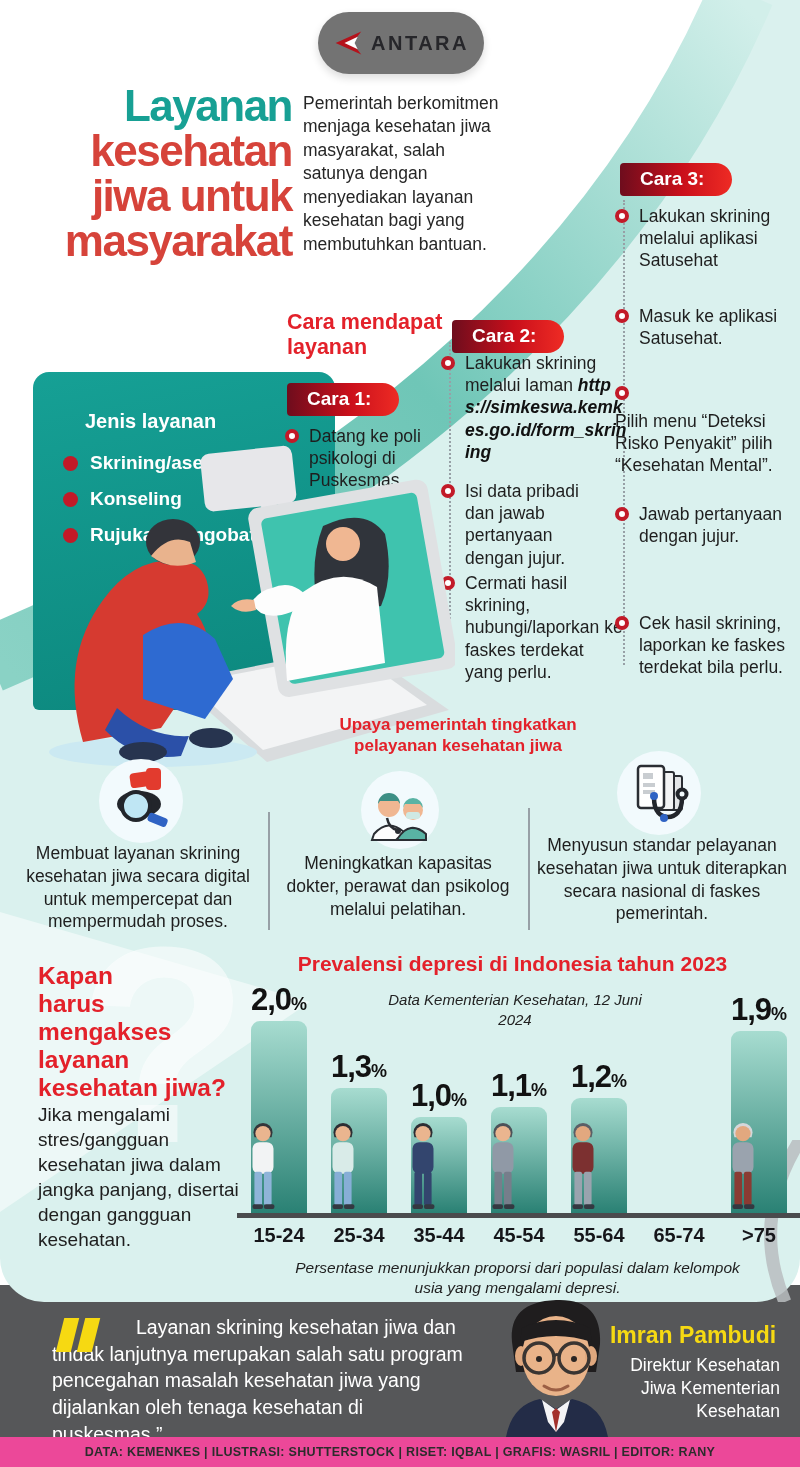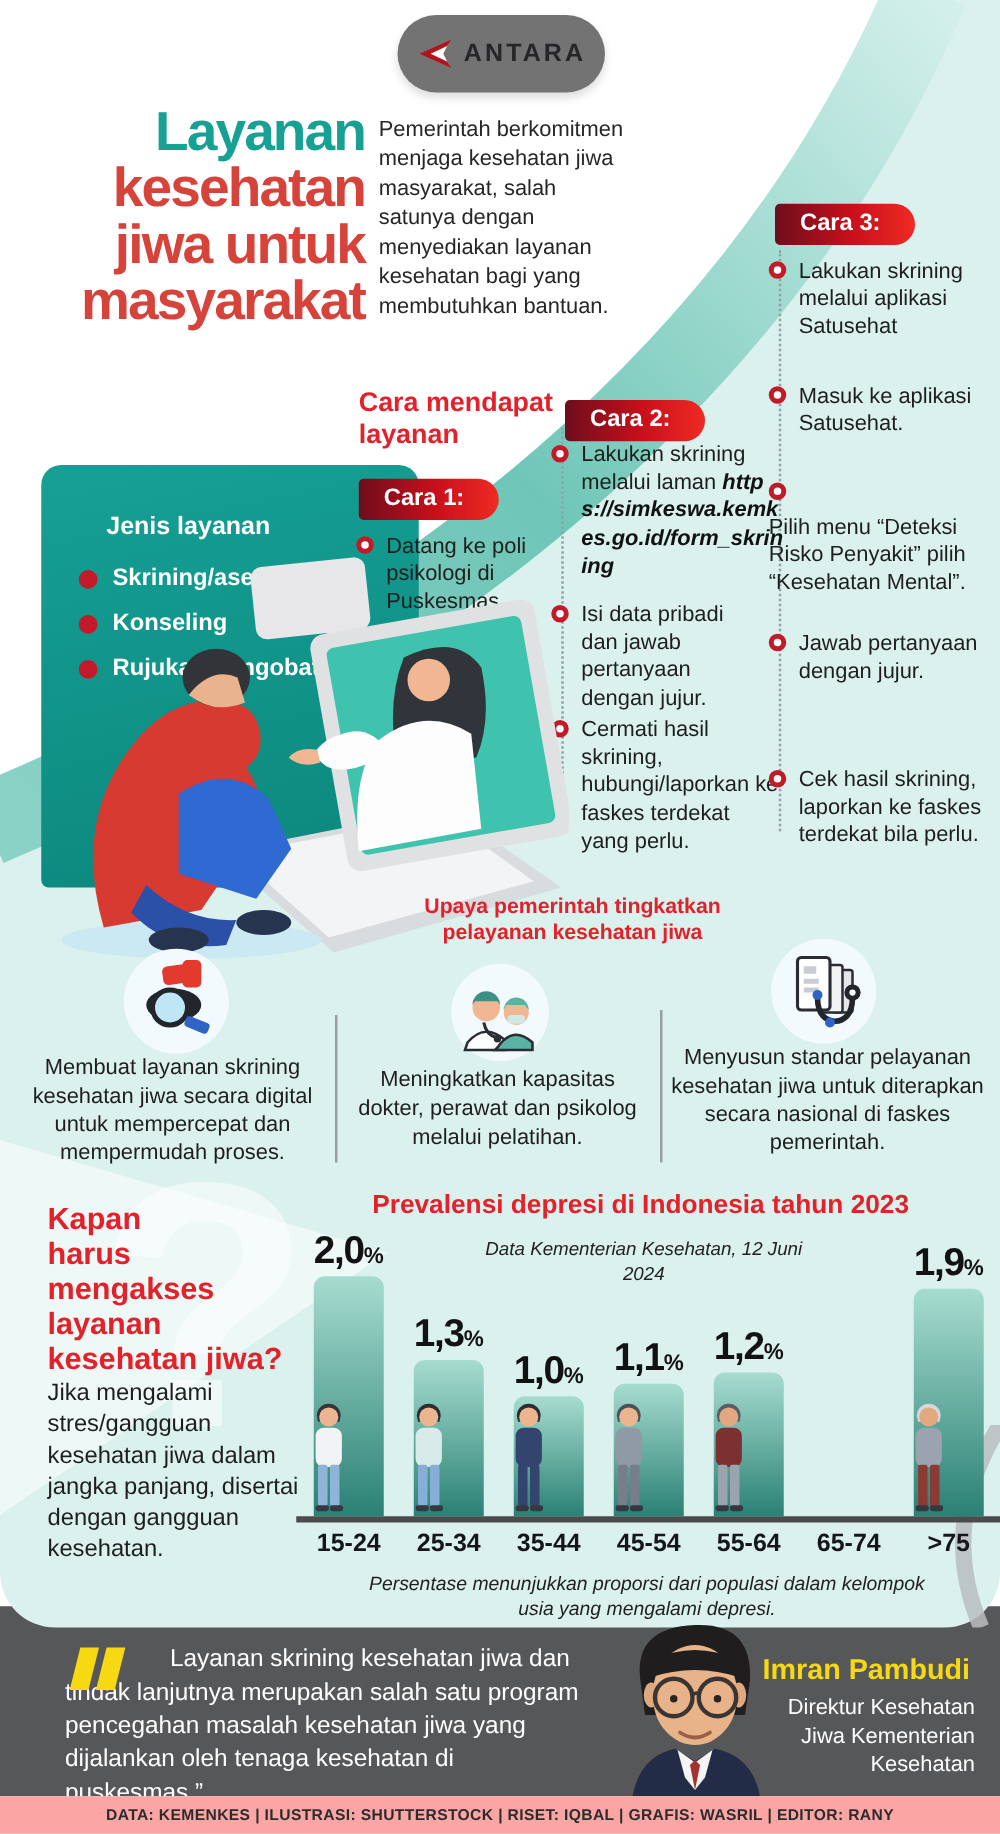--- a/index.html
+++ b/index.html
@@ -4,21 +4,21 @@
 <style>
   * { margin:0; padding:0; box-sizing:border-box; }
   body { font-family:"Liberation Sans", sans-serif; background:#888; }
   .page { position:relative; width:800px; height:1467px; margin:0 auto; background:#fff; overflow:hidden; }
   .abs { position:absolute; }
 
   
   .bg-top { left:0; top:0; width:800px; height:772px; }
   .bg-mid { left:0; top:765px; width:800px; height:537px; background:#daf1ee; border-radius:0 0 44px 44px; z-index:1; }
   .quote-section { left:0; top:1285px; width:800px; height:152px; background:#565759; z-index:0; }
-  .footer-bar { left:0; top:1437px; width:800px; height:30px; background:#fca5a5; z-index:6; display:flex; align-items:center; justify-content:center; }
+  .footer-bar { left:0; top:1437px; width:800px; height:30px; background:#ec4899; z-index:6; display:flex; align-items:center; justify-content:center; }
 
   
   .logo { left:318px; top:12px; width:166px; height:62px; background:#737373; border-radius:32px; box-shadow:0 4px 8px rgba(0,0,0,.14); display:flex; align-items:center; justify-content:center; gap:8px; z-index:3; }
   .logo-word { font-size:20px; font-weight:600; letter-spacing:2.5px; color:#26262a; }
   .title { left:48px; top:84px; width:244px; text-align:right; font-weight:800; font-size:44px; line-height:1.02; letter-spacing:-1.5px; z-index:3; }
   .title .accent { color:#17A094; display:block; }
   .title .rest { color:#D6433A; display:block; }
   .intro { left:303px; top:92px; width:205px; font-size:17.5px; line-height:1.34; color:#262626; z-index:3; }
 
   

